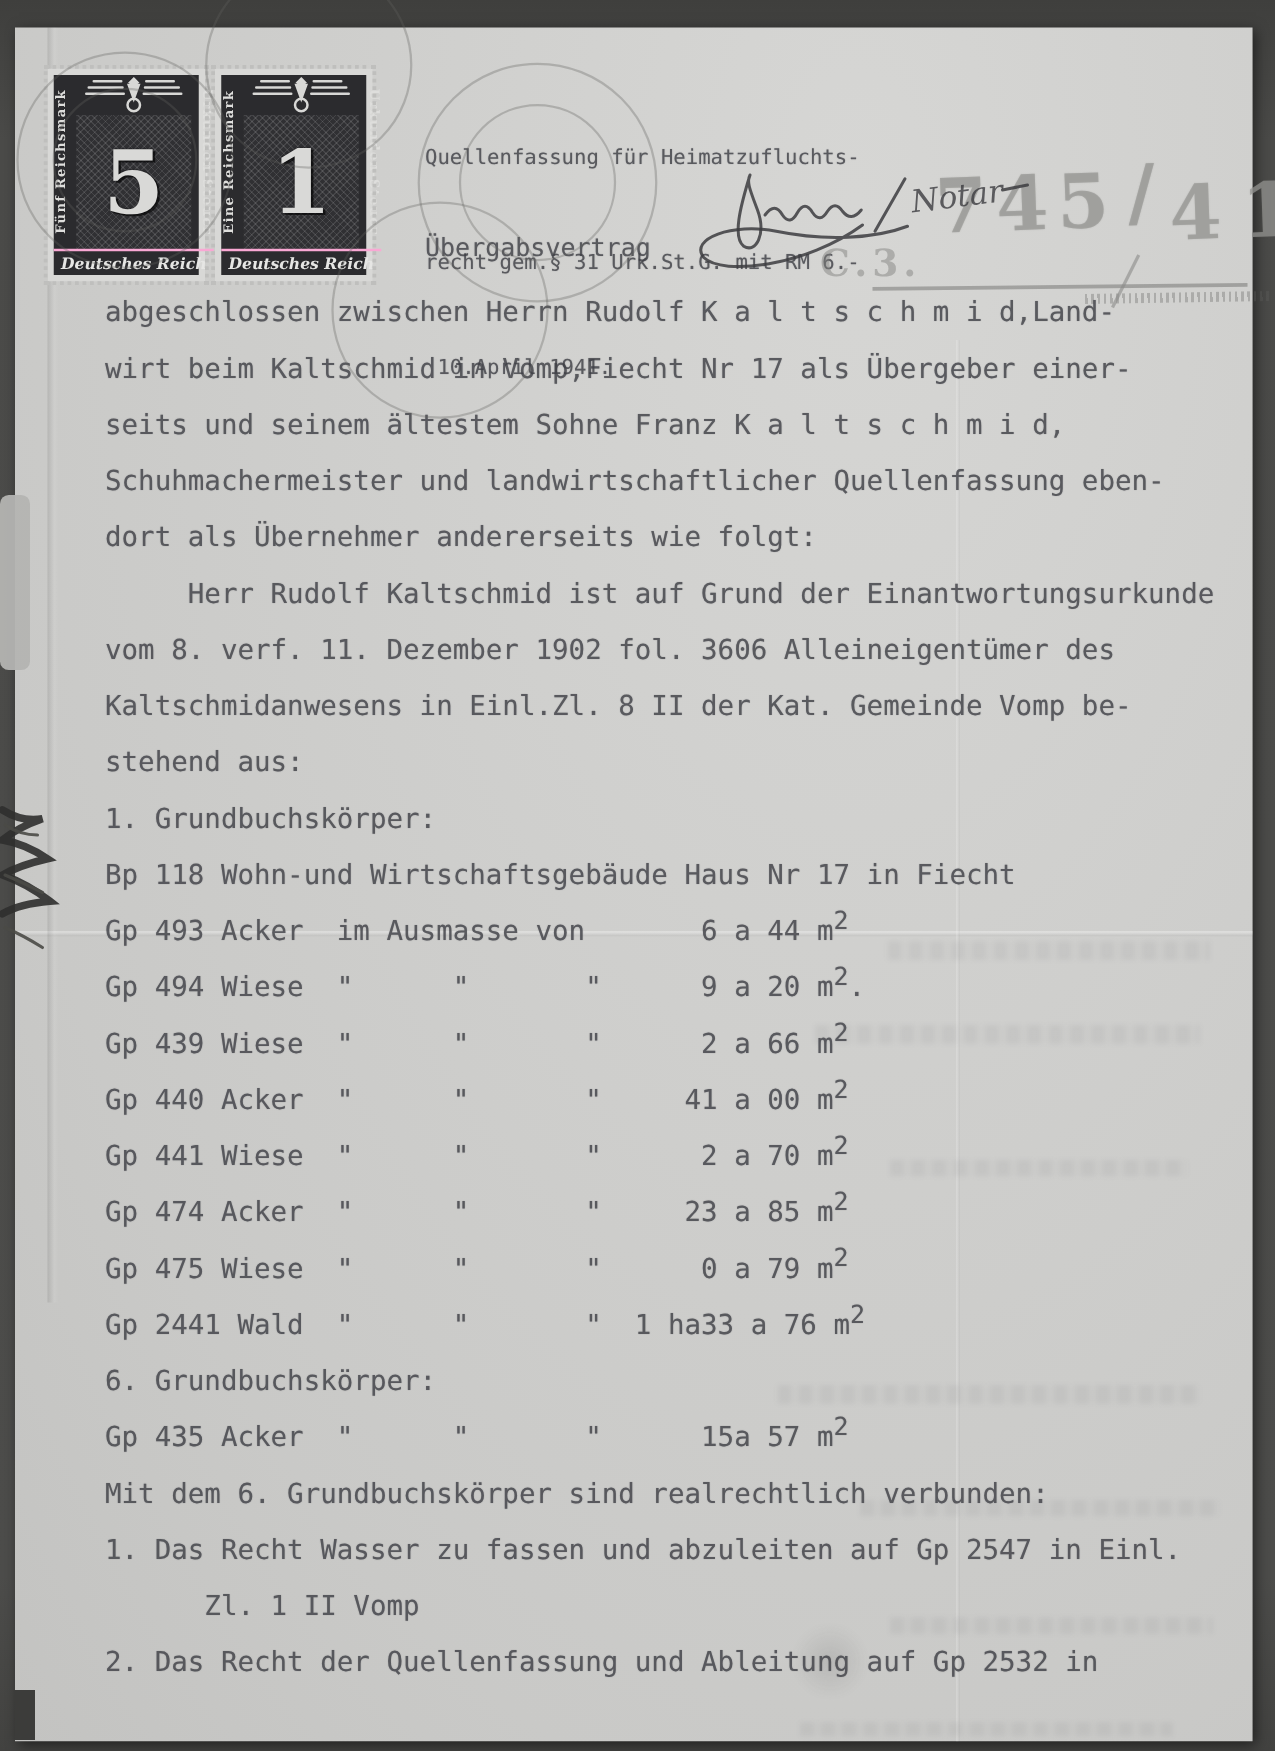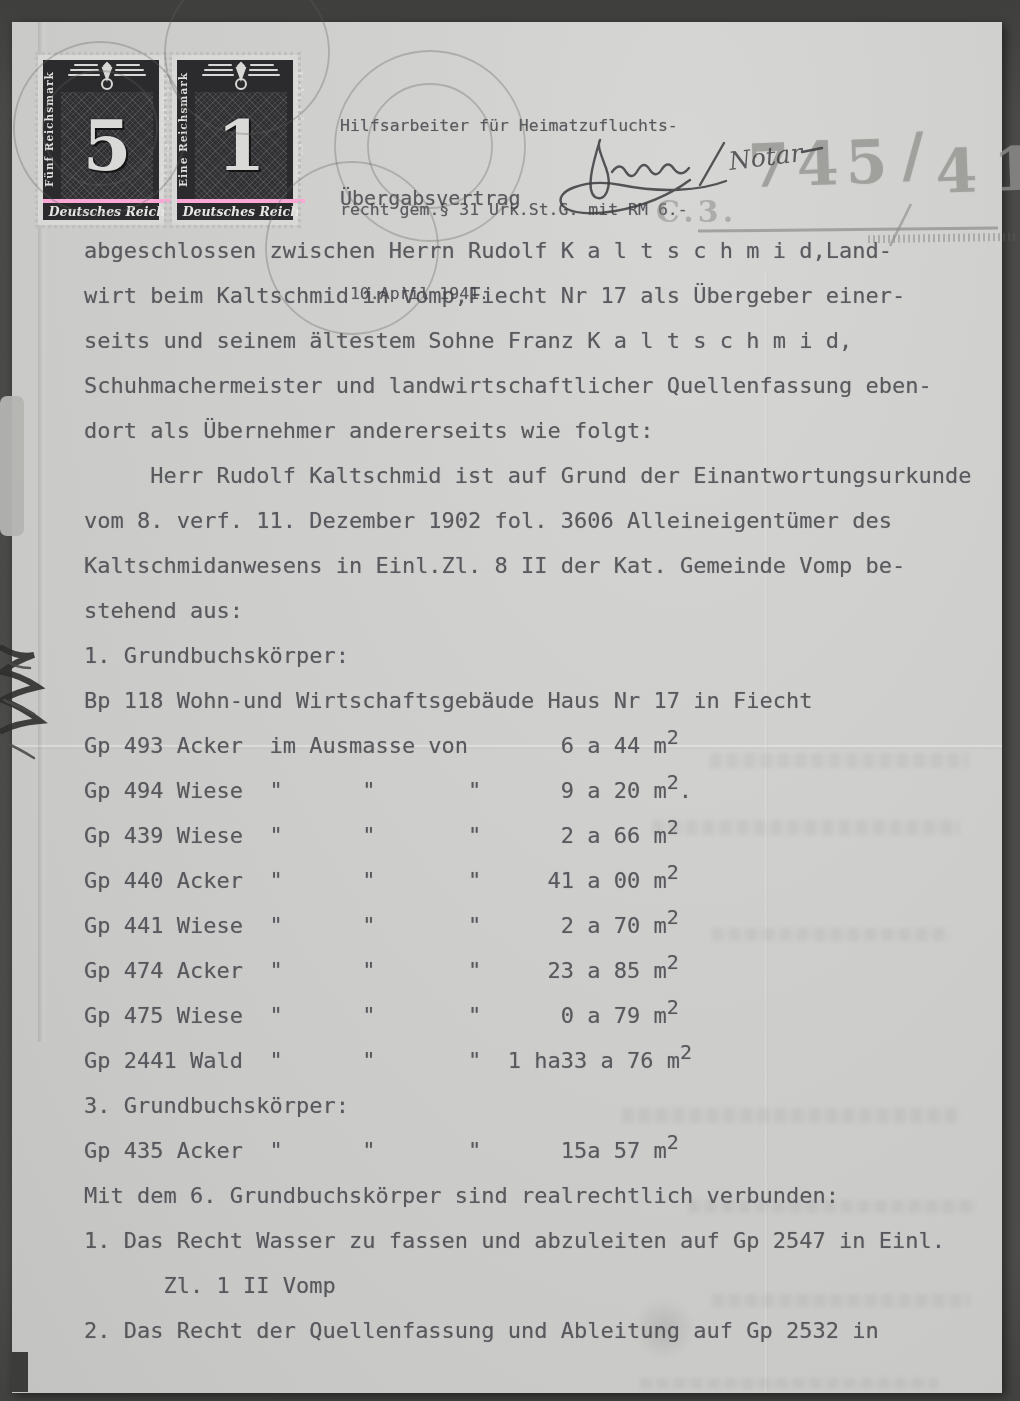--- a/index.html
+++ b/index.html
@@ -35,21 +35,21 @@
   .stamp-side.sleft{grid-area:l;transform:rotate(180deg);}
   .stamp-side.sright{grid-area:r;}
   .stamp-eagle{grid-area:e;display:flex;align-items:center;justify-content:center;}
   .stamp-num{grid-area:n;display:flex;align-items:center;justify-content:center;
       font-family:"DejaVu Serif",serif;font-weight:bold;font-size:70px;color:#d9d9d7;
       text-shadow:0 0 2px #0e0e10,2px 2px 0 rgba(0,0,0,.6);
       background:
         repeating-linear-gradient(45deg,rgba(255,255,255,.10) 0 1px,transparent 1px 4px),
         repeating-linear-gradient(-45deg,rgba(255,255,255,.10) 0 1px,transparent 1px 4px),
         #303033;}
-  .stamp-banner{grid-area:b;border-top:4px solid #f9a8d4;display:flex;align-items:center;justify-content:center;
+  .stamp-banner{grid-area:b;border-top:2px solid #f9a8d4;display:flex;align-items:center;justify-content:center;
       font-family:"DejaVu Serif",serif;font-weight:bold;font-style:italic;font-size:12.5px;color:#e6e6e4;}
   
   .filenum{position:absolute;left:736px;top:104px;transform:rotate(-2deg);
       font-family:"DejaVu Serif",serif;font-weight:bold;font-size:60px;
       color:rgba(152,152,148,.62);letter-spacing:7px;text-shadow:0 0 1px rgba(120,120,118,.4);}
   .fn-slash{position:relative;top:-6px;margin:0 4px 0 8px;}
   .fn-right{position:relative;top:12px;letter-spacing:16px;}
   .regcode{position:absolute;left:644px;top:172px;font-family:"DejaVu Serif",serif;font-weight:bold;
       font-size:30px;letter-spacing:4px;color:rgba(128,128,125,.48);}
   .regline{position:absolute;left:686px;top:206px;width:300px;height:3px;
@@ -116,21 +116,21 @@
             </g>
           </svg>
         </div>
         <div class="stamp-num">1</div>
         <div class="stamp-side sright">Urkunden-Steuer</div>
         <div class="stamp-banner">Deutsches Reich</div>
       </div>
     </div>
 
     <div class="taxnote ink">
-      <div>Hilfsarbeiter für Heimatzufluchts-</div>
+      <div>Quellenfassung für Heimatzufluchts-</div>
       <div>recht gem.§ 31 Urk.St.G. mit RM 6.-</div>
       <div> 10.April 1941.</div>
     </div>
 
     <div class="filenum">
       <span>745</span><span class="fn-slash">/</span><span class="fn-right">41</span>
     </div>
     <div class="regcode">C.3.</div>
     <div class="regline"></div>
     <div class="reghatch"></div>
@@ -150,21 +150,21 @@
       <div class="tl"><span>1. Grundbuchskörper:</span><sup class="sq"></sup><span></span></div>
       <div class="tl"><span>Bp 118 Wohn-und Wirtschaftsgebäude Haus Nr 17 in Fiecht</span><sup class="sq"></sup><span></span></div>
       <div class="tl"><span>Gp 493 Acker  im Ausmasse von       6 a 44 m</span><sup class="sq">2</sup><span></span></div>
       <div class="tl"><span>Gp 494 Wiese  "      "       "      9 a 20 m</span><sup class="sq">2</sup><span>.</span></div>
       <div class="tl"><span>Gp 439 Wiese  "      "       "      2 a 66 m</span><sup class="sq">2</sup><span></span></div>
       <div class="tl"><span>Gp 440 Acker  "      "       "     41 a 00 m</span><sup class="sq">2</sup><span></span></div>
       <div class="tl"><span>Gp 441 Wiese  "      "       "      2 a 70 m</span><sup class="sq">2</sup><span></span></div>
       <div class="tl"><span>Gp 474 Acker  "      "       "     23 a 85 m</span><sup class="sq">2</sup><span></span></div>
       <div class="tl"><span>Gp 475 Wiese  "      "       "      0 a 79 m</span><sup class="sq">2</sup><span></span></div>
       <div class="tl"><span>Gp 2441 Wald  "      "       "  1 ha33 a 76 m</span><sup class="sq">2</sup><span></span></div>
-      <div class="tl"><span>3. Grundbuchskörper:</span><sup class="sq"></sup><span></span></div>
+      <div class="tl"><span>6. Grundbuchskörper:</span><sup class="sq"></sup><span></span></div>
       <div class="tl"><span>Gp 435 Acker  "      "       "      15a 57 m</span><sup class="sq">2</sup><span></span></div>
       <div class="tl"><span>Mit dem 6. Grundbuchskörper sind realrechtlich verbunden:</span><sup class="sq"></sup><span></span></div>
       <div class="tl"><span>1. Das Recht Wasser zu fassen und abzuleiten auf Gp 2547 in Einl.</span><sup class="sq"></sup><span></span></div>
       <div class="tl"><span>      Zl. 1 II Vomp</span><sup class="sq"></sup><span></span></div>
       <div class="tl"><span>2. Das Recht der Quellenfassung und Ableitung auf Gp 2532 in</span><sup class="sq"></sup><span></span></div>
     </div>
 
     <div class="ghost g1"></div>
     <div class="ghost g2"></div>
     <div class="ghost g3"></div>

